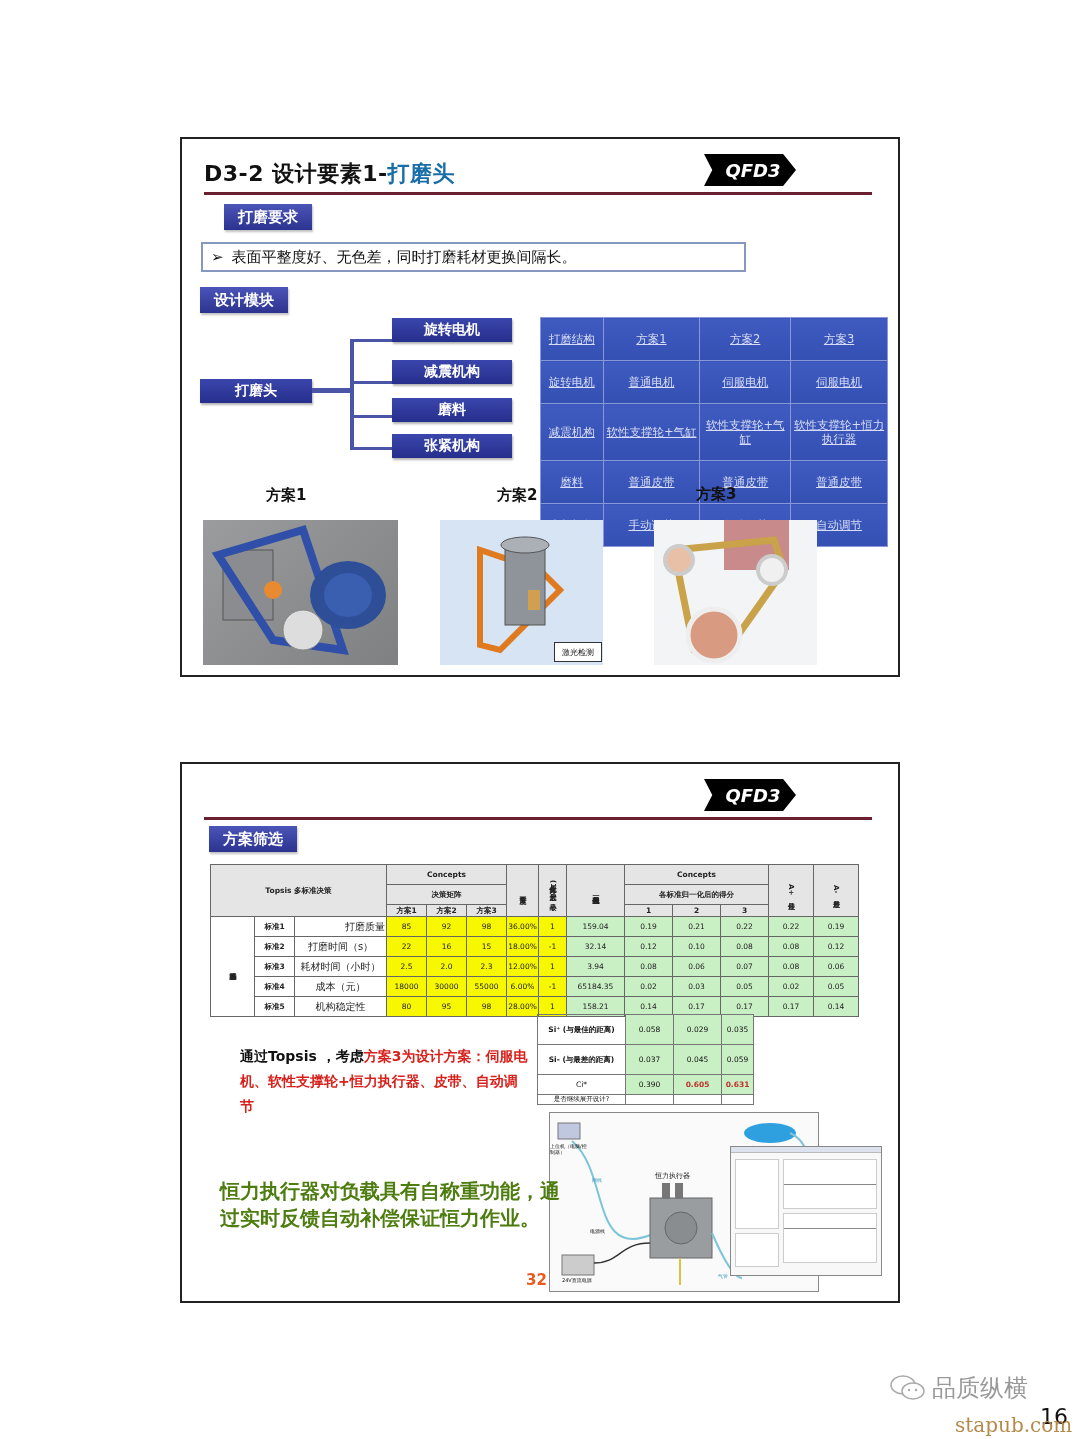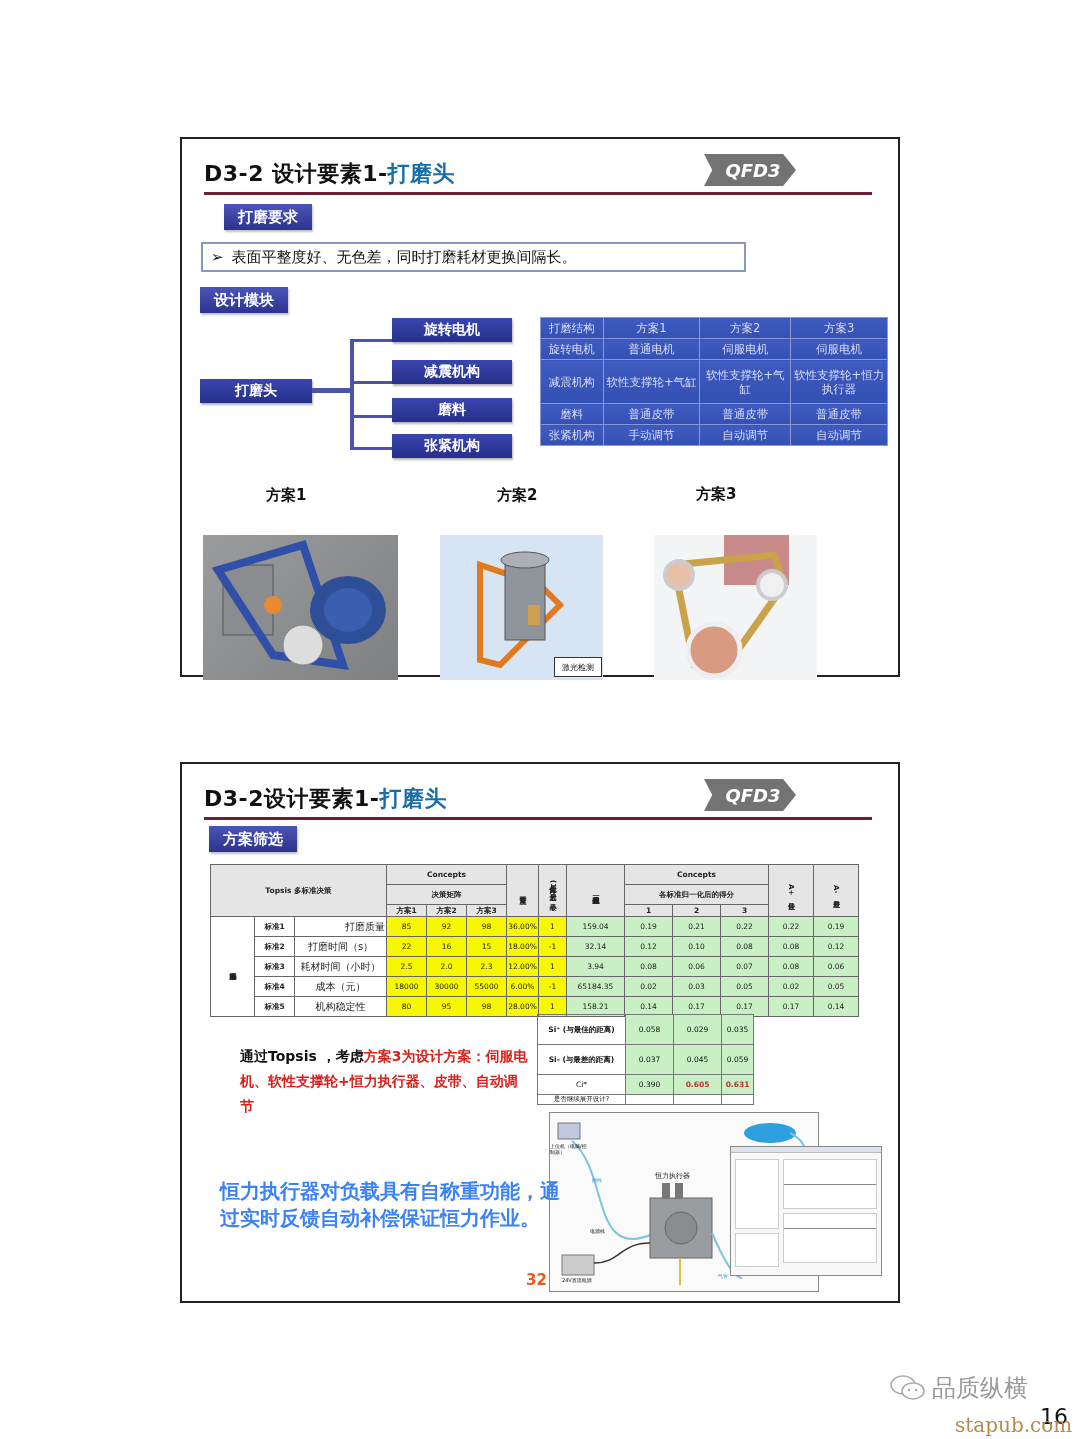--- a/index.html
+++ b/index.html
@@ -18,21 +18,21 @@
     position: absolute; left: 22px; top: 20px;
     font-size: 22px; font-weight: bold; color: #111; letter-spacing: 0.5px;
   }
   .slide-title .accent { color: #1a6ea8; }
   .title-rule {
     position: absolute; left: 22px; right: 26px; top: 53px;
     height: 3px; background: #6a2030;
   }
   .qfd-badge {
     position: absolute; left: 522px; top: 15px; width: 92px; height: 32px;
-    background: #737373;
+    background: #000000;
     clip-path: polygon(0 0, 86% 0, 100% 50%, 86% 100%, 0 100%, 9% 50%);
     color: #fff; font-style: italic; font-weight: bold; font-size: 18px;
     display: flex; align-items: center; justify-content: center; padding-left: 6px;
   }
   .section-tag {
     position: absolute; left: 18px; height: 26px; padding: 0 14px;
     background: linear-gradient(#4b55b8, #2c338f);
     color: #fff; font-weight: bold; font-size: 15px;
     display: flex; align-items: center; box-shadow: 1px 2px 2px rgba(0,0,0,0.25);
   }
@@ -49,26 +49,26 @@
     box-shadow: 1px 2px 2px rgba(0,0,0,0.3);
   }
   .line { position: absolute; background: #4a55a8; }
   
   .mod-table {
     position: absolute; left: 358px; top: 178px; width: 348px;
     border-collapse: collapse; font-size: 11.5px; color: #d8def5;
   }
   .mod-table td {
     background: linear-gradient(#3f5bc0, #3550b3); border: 1px solid #8898d8;
-    text-align: center; padding: 3px 2px; line-height: 14px;
+    text-align: center; padding: 14px 2px; line-height: 14px; text-decoration: underline;
   }
   .scheme-label {
     position: absolute; font-size: 15px; font-weight: bold; color: #111;
   }
-  .img-box { position: absolute; overflow: hidden; margin-top: 15px; }
+  .img-box { position: absolute; overflow: hidden; }
   
   .topsis {
     position: absolute; left: 28px; top: 100px; border-collapse: collapse;
     font-size: 7.5px; color: #222;
   }
   .topsis td { border: 1px solid #666; text-align: center; height: 20px; padding: 0 1px; }
   .topsis .hdr { font-weight: bold; background: #e5e5e5; }
   .topsis .y { background: #f7f700; }
   .topsis .g { background: #c9efc4; }
   .topsis .bold { font-weight: bold; }
@@ -80,21 +80,21 @@
   .result-table td { border: 1px solid #777; text-align: center; padding: 0 2px; }
   .result-table .g { background: #c9efc4; }
   .red-val { color: #c0302a; font-weight: bold; }
   .conclusion {
     position: absolute; left: 58px; top: 280px; width: 290px;
     font-size: 14px; font-weight: bold; line-height: 25px; color: #111;
   }
   .conclusion .red { color: #d8211c; }
   .big-text {
     position: absolute; left: 38px; top: 414px; width: 340px;
-    font-size: 20px; font-weight: bold; line-height: 27px; color: #3b82f6;
+    font-size: 20px; font-weight: bold; line-height: 27px; color: #4d7c0f;
   }
   .page-num-slide {
     position: absolute; left: 344px; top: 507px; color: #e85a20;
     font-weight: bold; font-size: 15px;
   }
   .diagram {
     position: absolute; left: 355px; top: 348px; width: 270px; height: 180px;
     border: 1px solid #888; background: #fafafa; margin-left: 12px;
   }
   .screenshot-window {
@@ -207,23 +207,20 @@
       <rect x="70" y="0" width="65" height="50" fill="#c88a8a"></rect>
       <path d="M20 30 L120 20 L130 50 L70 135 L40 130 Z" fill="none" stroke="#c9a24a" stroke-width="7"></path>
       <circle cx="25" cy="40" r="14" fill="#e8c0a8" stroke="#ccc" stroke-width="4"></circle>
       <circle cx="118" cy="50" r="14" fill="#f0f0f0" stroke="#ccc" stroke-width="4"></circle>
       <circle cx="60" cy="115" r="26" fill="#d89a80" stroke="#eee" stroke-width="5"></circle>
     </svg>
   </div>
 </div>
 
 <div class="slide" id="slide2">
-  <div class="slide-title">
-    <span>D3-2设计要素1-</span><span class="accent">打磨头</span>
-  </div>
   <div class="qfd-badge">QFD3</div>
   <div class="title-rule"></div>
   <div class="section-tag" style="top:62px;left:27px;">方案筛选</div>
 
   <table class="topsis">
     <tbody>
         <tr>
       <td class="hdr" colspan="3" rowspan="3" style="width:176px;">Topsis 多标准决策</td>
       <td class="hdr" colspan="3" style="height:20px;">Concepts</td>
       <td class="hdr vert" rowspan="3" style="width:32px;">重要度</td>

